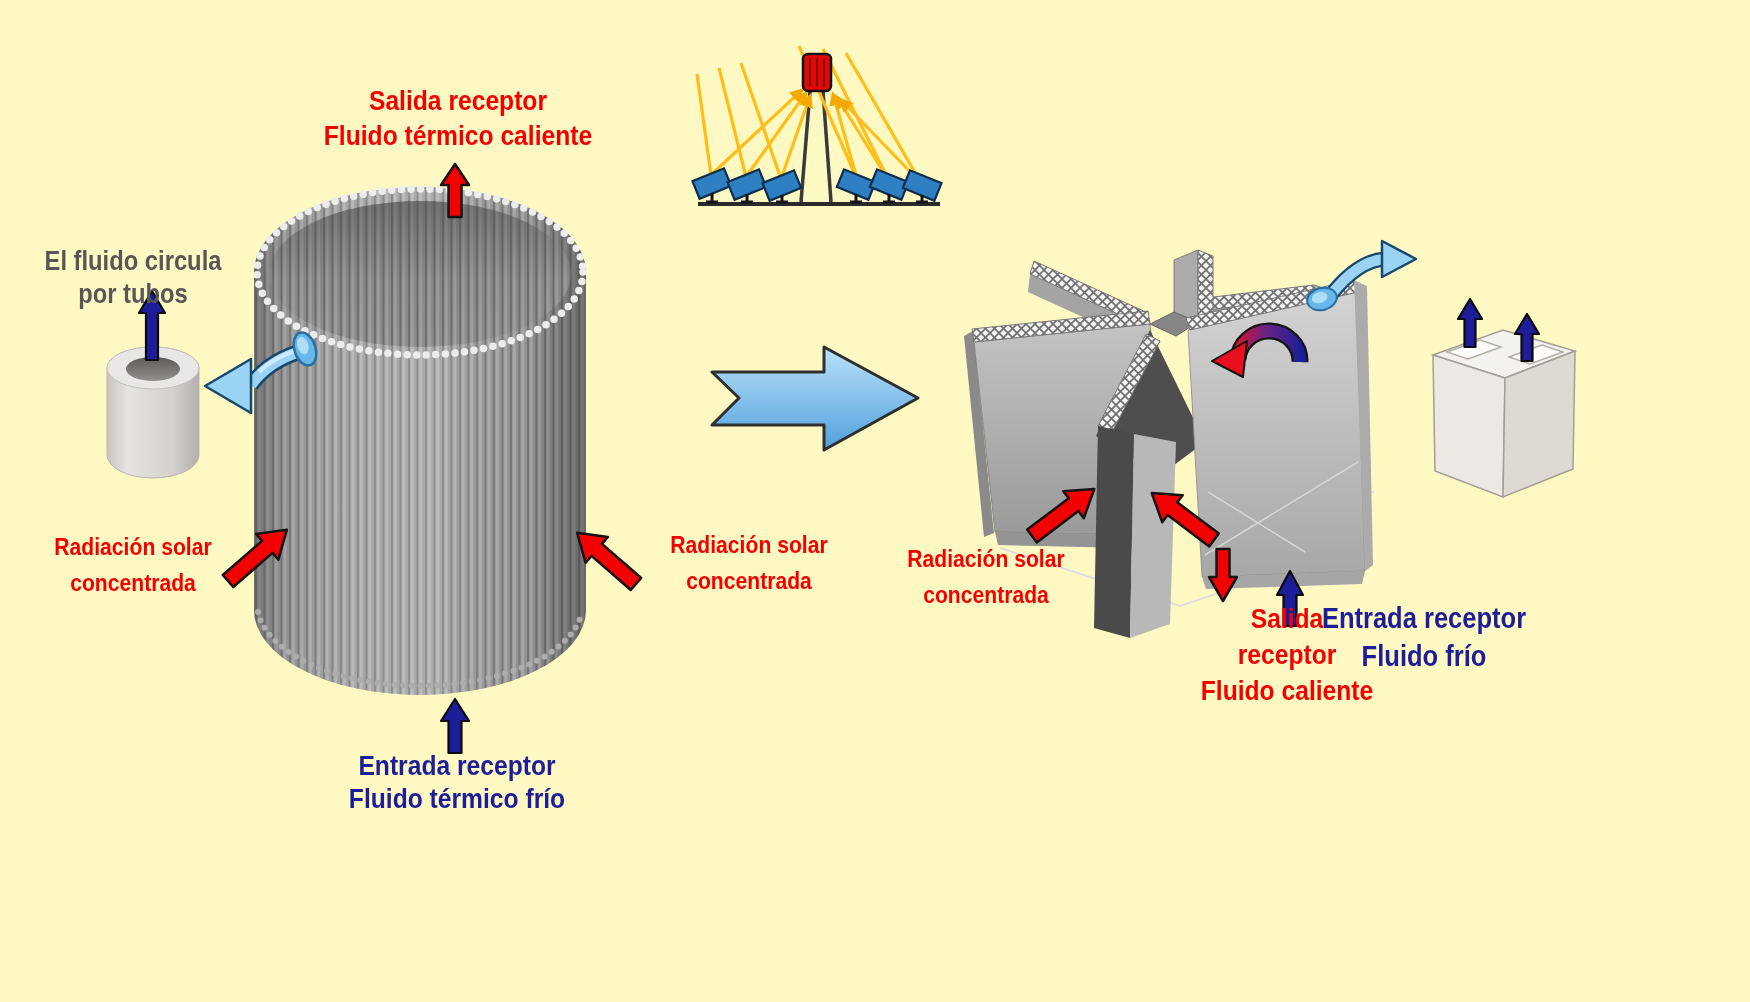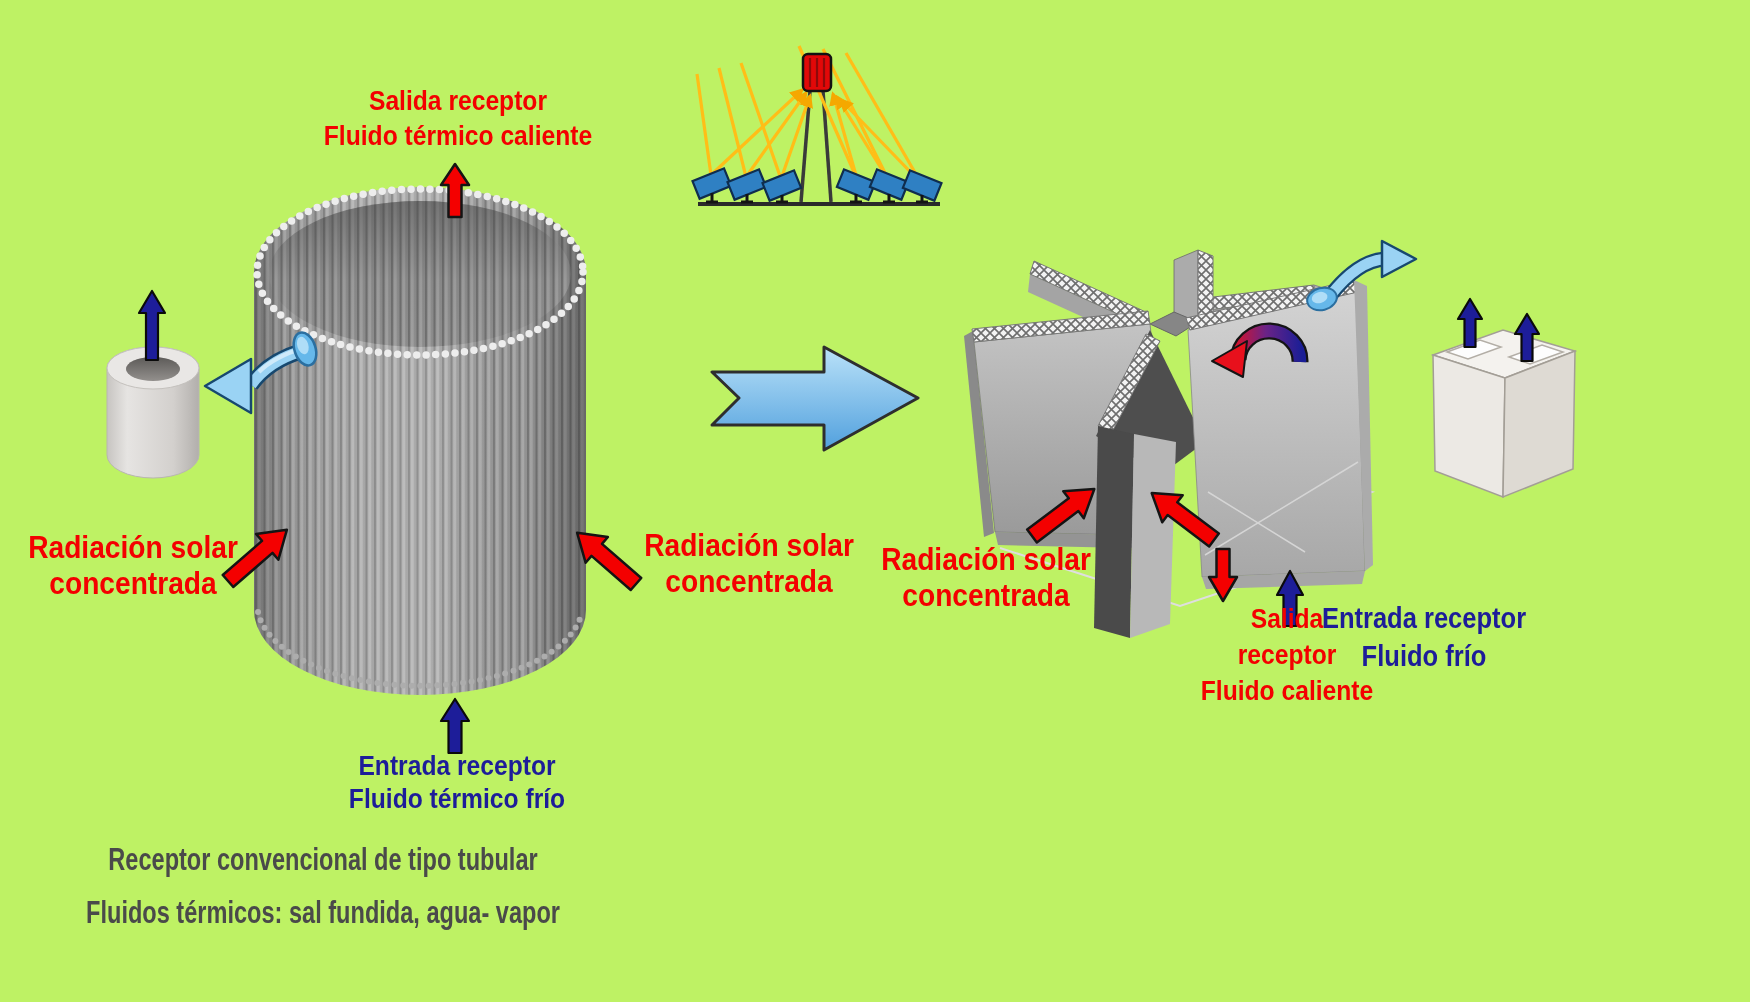--- a/index.html
+++ b/index.html
@@ -1,32 +1,32 @@
 <!DOCTYPE html>
 <html style="--hot: #f40000; --cold: #1d1d99; --fluid: #8fd0f4; --gray_text: #4a4a4a; --note_gray: #575757;"><head>
 <meta charset="utf-8">
 <style>
   html,body{margin:0;padding:0;background:#ffffff;}
   .canvas{
-    position:relative; width:1750px; height:1002px; background:#bef264;
+    position:relative; width:1750px; height:1002px; background:#fef9c3;
     font-family:"Liberation Sans", sans-serif; overflow:hidden;
   }
   .layer{position:absolute; left:0; top:0;}
   .lbl{
     position:absolute; transform:translateX(-50%);
     text-align:center; font-weight:bold; white-space:nowrap;
   }
   .sq{display:block; transform:scaleX(0.88); transform-origin:50% 50%;}
   .sq-cap{display:block; transform:scaleX(0.76); transform-origin:50% 50%;}
   .hot{color:var(--hot,#f40000);}
   .cold{color:var(--cold,#1d1d99);}
   .gray{color:var(--gray_text,#4a4a4a);}
   .mgray{color:var(--note_gray,#575757);}
   .fs-label{font-size:28px; line-height:35px;}
-  .fs-rad{font-size:32px; line-height:36px;}
+  .fs-rad{font-size:24px; line-height:36px;}
   .fs-note{font-size:27px; line-height:33px;}
   .fs-cap{font-size:31px; line-height:53px;}
   .hot-fill{fill:var(--hot,#f40000); stroke:#141414; stroke-width:2.5; stroke-linejoin:round;}
   .cold-fill{fill:var(--cold,#1d1d99); stroke:#0a0a0a; stroke-width:2.2; stroke-linejoin:round;}
   .mesh-face{stroke:#777; stroke-width:1;}
   svg{display:block;}
 </style>
 </head>
 <body>
 
@@ -263,40 +263,40 @@
       <polygon class="cold-fill" points="1470,299 1458,319 1464.5,319 1464.5,347 1475.5,347 1475.5,319 1482,319"></polygon>
       <polygon class="cold-fill" points="1527,314 1515,334 1521.5,334 1521.5,361 1532.5,361 1532.5,334 1539,334"></polygon>
     </g>
   </svg>
 
   <div class="lbl hot fs-label" style="left:458px; top:83px;">
     <span class="sq">Salida receptor</span>
     <span class="sq">Fluido térmico caliente</span>
   </div>
 
+  <div class="lbl mgray fs-note" style="left:133px; top:245px;">
+    <span class="sq">El fluido circula</span>
+    <span class="sq">por tubos</span>
+  </div>
 
   <div class="lbl hot fs-rad" style="left:133px; top:529px;">
     <span class="sq">Radiación solar</span>
     <span class="sq">concentrada</span>
   </div>
 
   <div class="lbl hot fs-rad" style="left:749px; top:527px;">
     <span class="sq">Radiación solar</span>
     <span class="sq">concentrada</span>
   </div>
 
   <div class="lbl cold fs-label" style="left:457px; top:749px; line-height:33px;">
     <span class="sq">Entrada receptor</span>
     <span class="sq">Fluido térmico frío</span>
   </div>
 
-  <div class="lbl gray fs-cap" style="left:323px; top:833px;">
-    <span class="sq-cap">Receptor convencional de tipo tubular</span>
-    <span class="sq-cap">Fluidos térmicos: sal fundida, agua- vapor</span>
-  </div>
 
 
   <div class="lbl hot fs-rad" style="left:986px; top:541px;">
     <span class="sq">Radiación solar</span>
     <span class="sq">concentrada</span>
   </div>
 
   <div class="lbl hot fs-label" style="left:1287px; top:601px; line-height:36px;">
     <span class="sq">Salida</span>
     <span class="sq">receptor</span>

